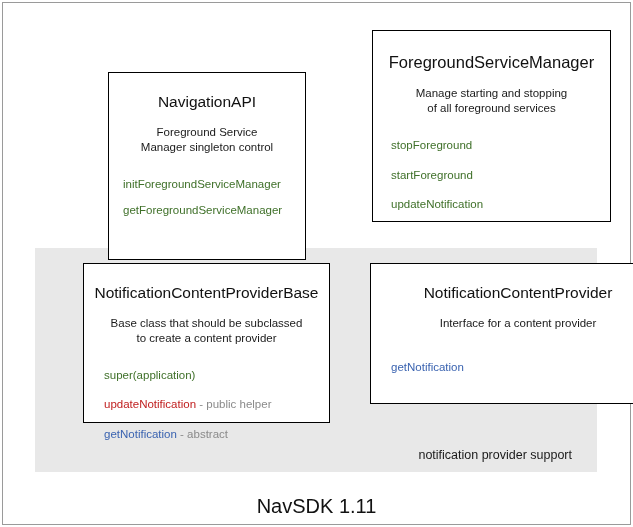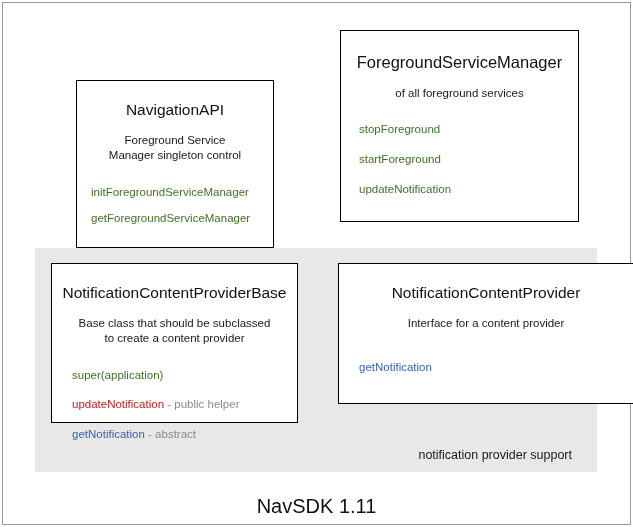--- a/index.html
+++ b/index.html
@@ -45,22 +45,23 @@
     font-size: 12.5px;
     color: #1a1a1a;
     white-space: nowrap;
   }
   
   .class-box {
     position: absolute;
     background: #ffffff;
     border: 1px solid #000000;
     box-sizing: border-box;
-  }
-  .box-nav        { left: 76px;  top: 80px;  width: 198px; height: 168px; }
+    margin-left: 32px;
+  }
+  .box-nav        { left: 76px;  top: 72px;  width: 198px; height: 188px; }
   .box-fsm        { left: 340px; top: 30px;  width: 239px; height: 192px; }
   .box-ncpb       { left: 51px;  top: 263px; width: 247px; height: 160px; }
   .box-ncp        { left: 338px; top: 263px; width: 296px; height: 141px; }
 
   .box-title {
     text-align: center;
     font-size: 15.5px;
     color: #111111;
     line-height: 1.15;
     white-space: nowrap;
@@ -141,20 +142,21 @@
       </li>
       <li class="member">
         <span class="m-green">getForegroundServiceManager</span><span class="m-note"></span>
       </li>
     </ul>
   </div>
 
   <div class="class-box box-fsm">
     <div class="box-title big">ForegroundServiceManager</div>
     <div class="box-desc">
+      <div>Manage starting and stopping</div>
       <div>of all foreground services</div>
     </div>
     <ul class="member-list">
       <li class="member">
         <span class="m-green">stopForeground</span><span class="m-note"></span>
       </li>
       <li class="member">
         <span class="m-green">startForeground</span><span class="m-note"></span>
       </li>
       <li class="member">

